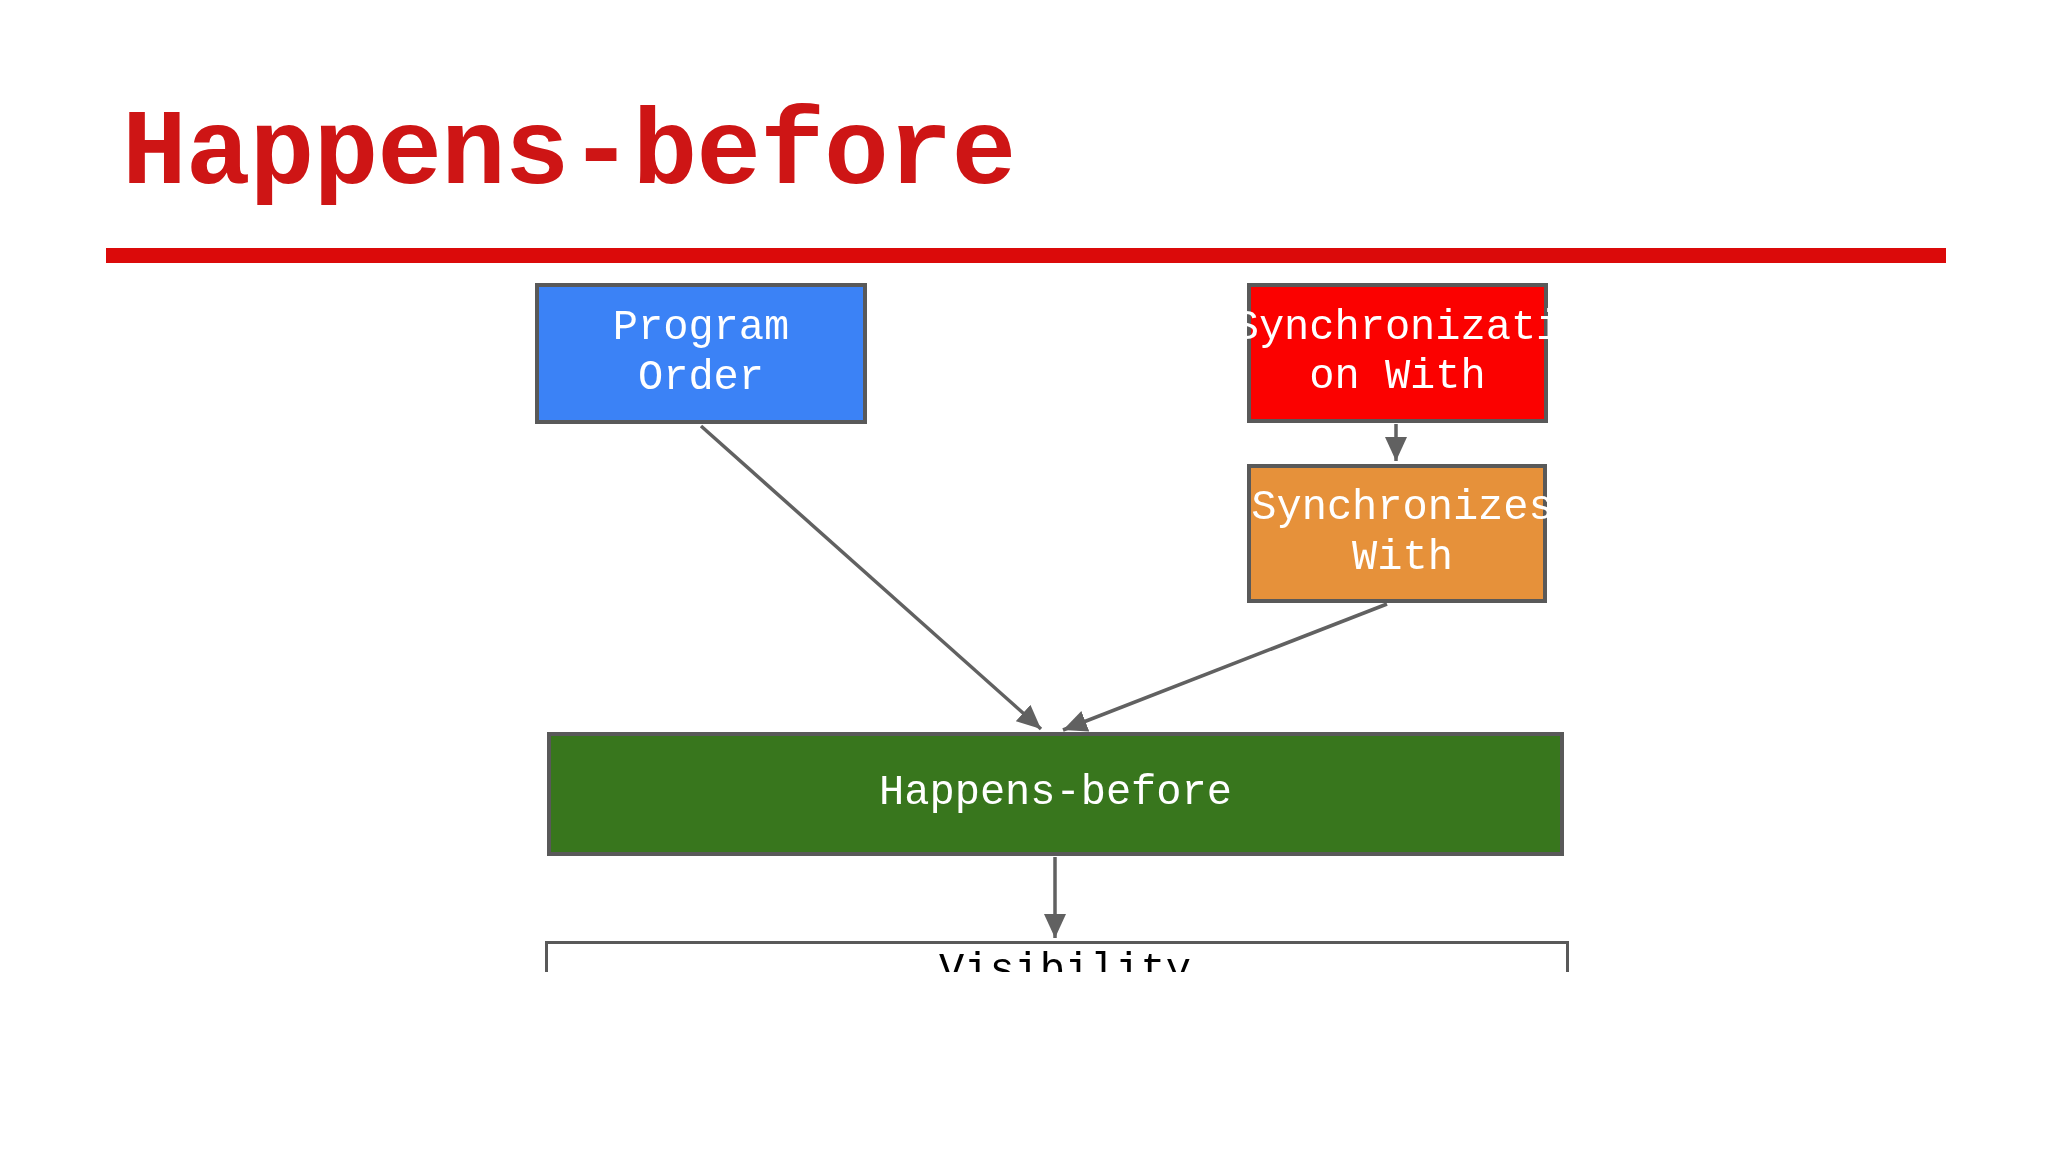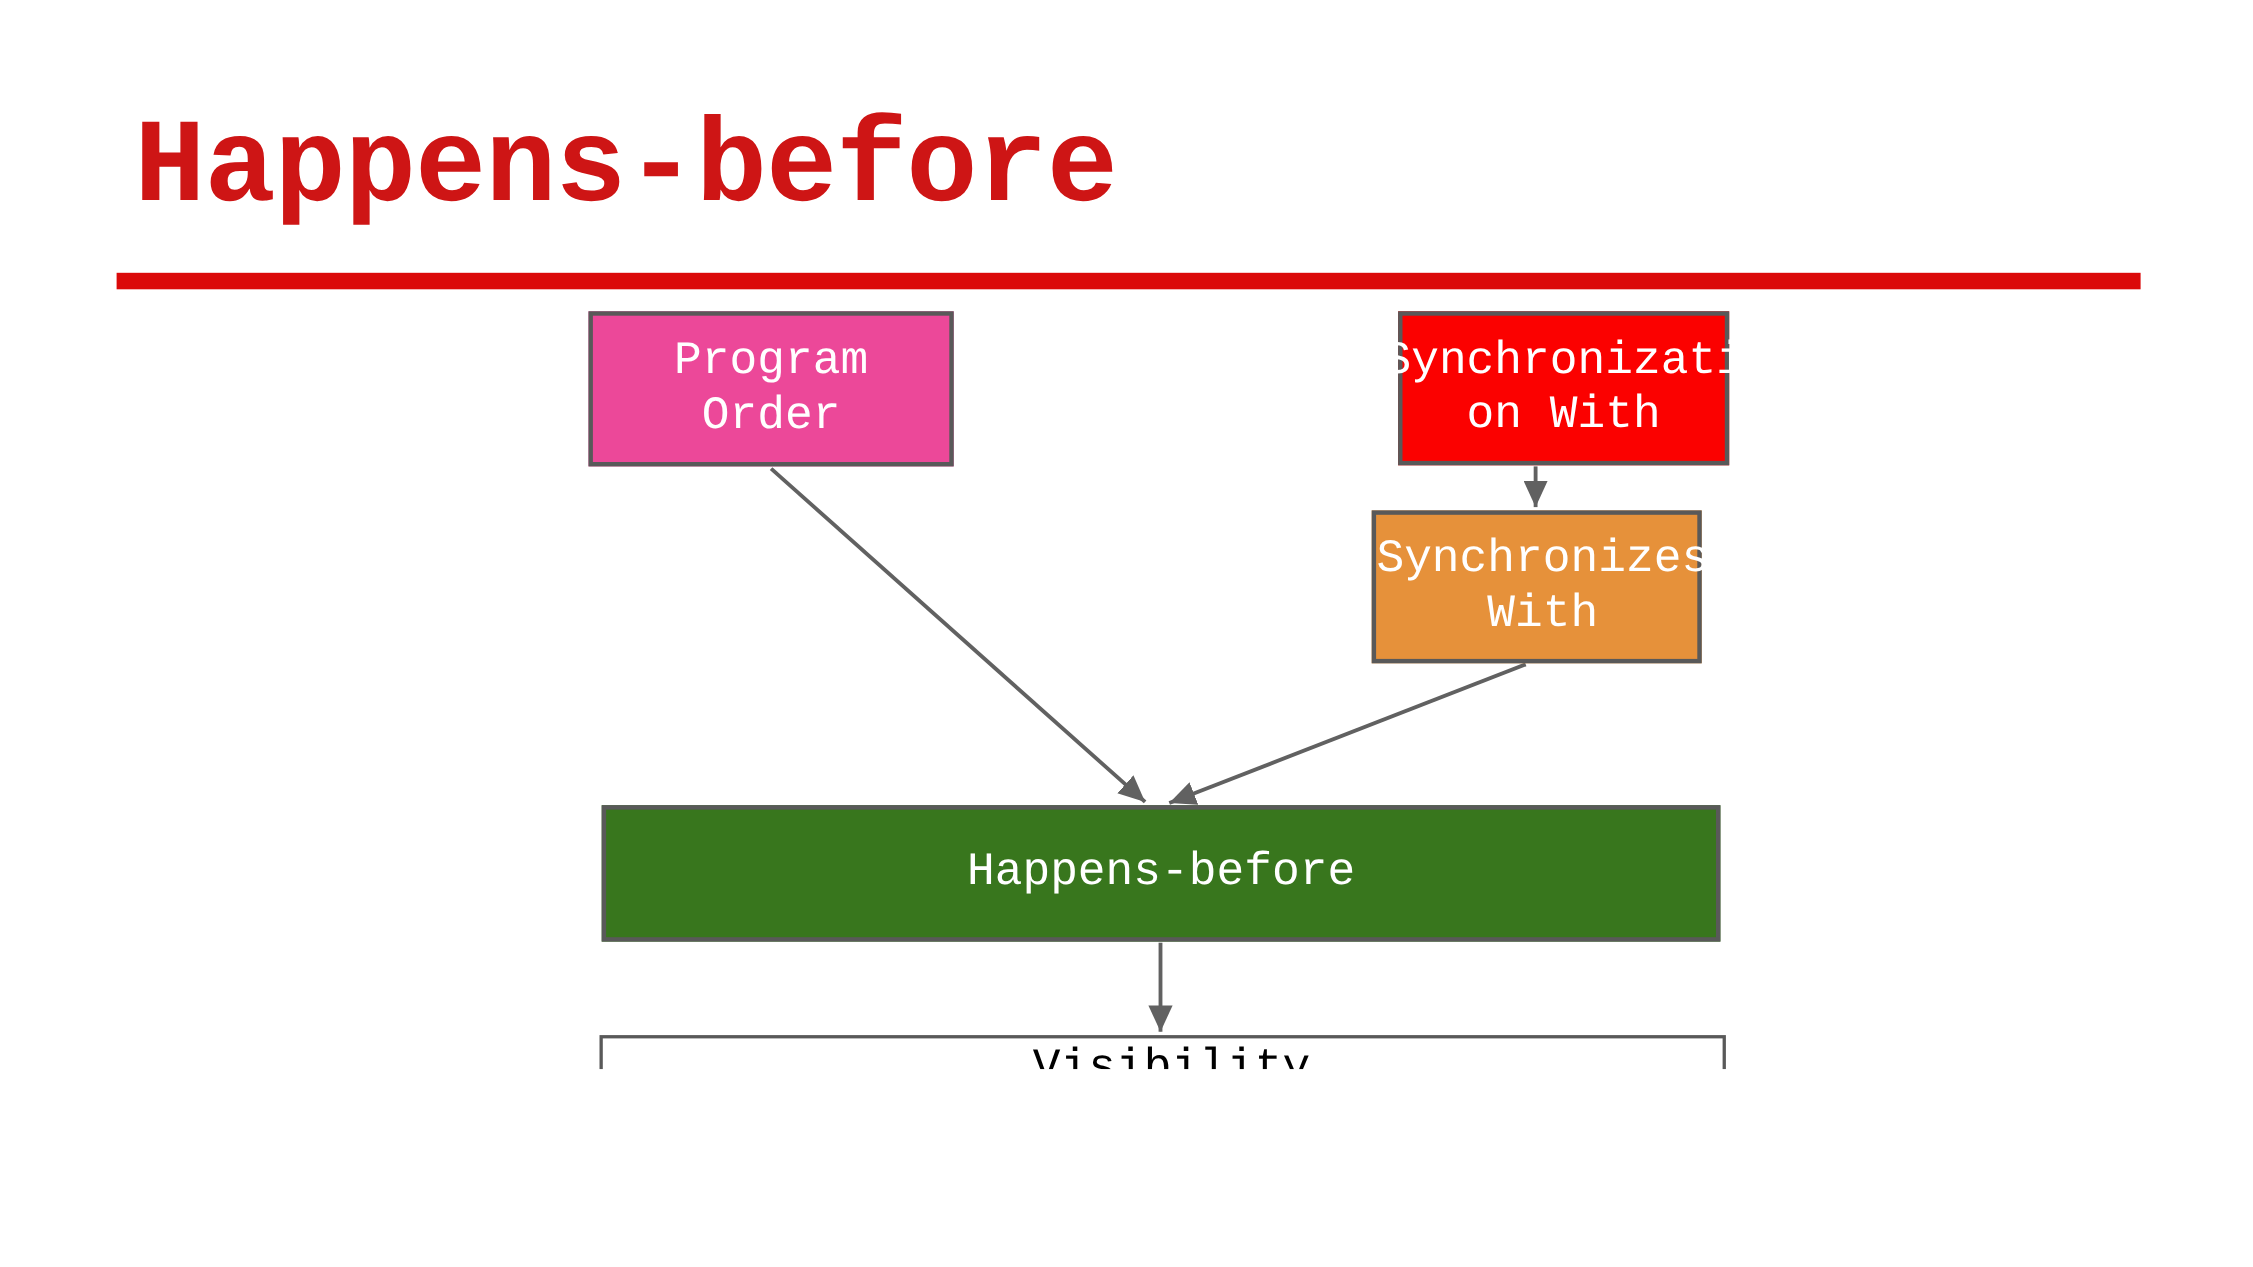--- a/index.html
+++ b/index.html
@@ -81,25 +81,25 @@
       <marker id="arrowhead" markerUnits="userSpaceOnUse" markerWidth="24" markerHeight="22" viewBox="0 0 24 22" refX="24" refY="11" orient="auto">
         <path d="M0,0 L24,11 L0,22 Z" style="fill: var(--arrow, #616161);"></path>
       </marker>
     </defs>
     <line x1="701" y1="426" x2="1041" y2="729" marker-end="url(#arrowhead)"></line>
     <line x1="1396" y1="424" x2="1396" y2="461" marker-end="url(#arrowhead)"></line>
     <line x1="1387" y1="604" x2="1063" y2="730" marker-end="url(#arrowhead)"></line>
     <line x1="1055" y1="857" x2="1055" y2="938" marker-end="url(#arrowhead)"></line>
   </svg>
 
-  <div class="node node-program-order" style="background-color: #ec4899; color: rgb(255, 255, 255);">
+  <div class="node node-program-order" style="background-color: #3b82f6; color: rgb(255, 255, 255);">
     <span>Program Order</span>
   </div>
 
-  <div class="node node-sync-order" style="background-color: rgb(251, 1, 0); color: rgb(255, 255, 255); margin-left: 24px;">
+  <div class="node node-sync-order" style="background-color: rgb(251, 1, 0); color: rgb(255, 255, 255);">
     <span>Synchronizati</span>
     <span>on With</span>
   </div>
 
   <div class="node node-sync-with" style="background-color: rgb(230, 145, 58); color: rgb(255, 255, 255);">
     <span>Synchronizes</span>
     <span>With</span>
   </div>
 
   <div class="node node-happens-before" style="background-color: rgb(56, 118, 29); color: rgb(255, 255, 255);">

